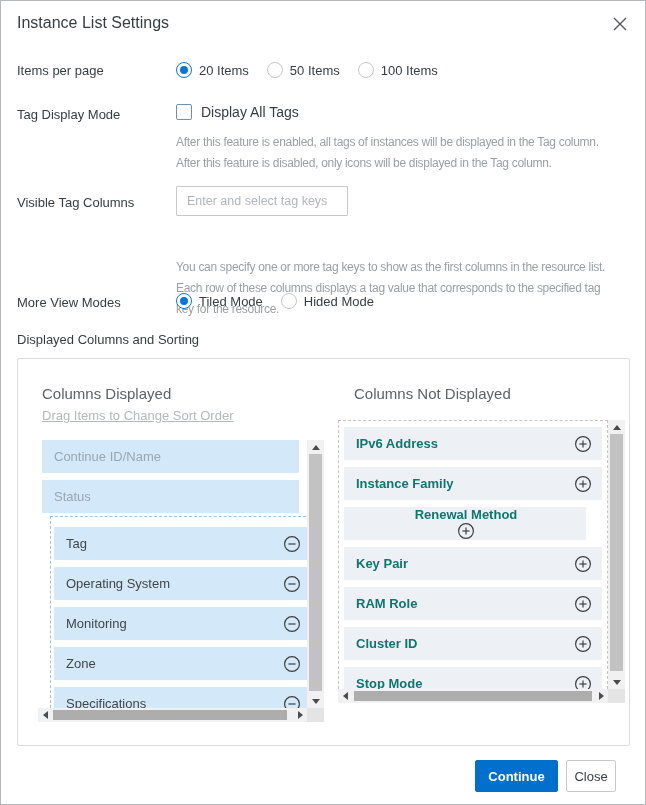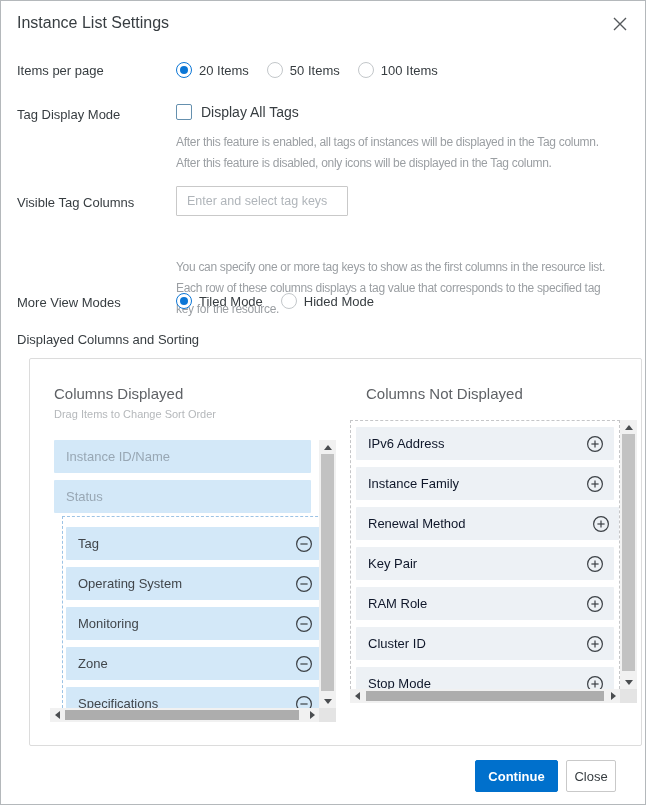--- a/index.html
+++ b/index.html
@@ -12,27 +12,27 @@
   .radio-opt{display:flex;align-items:center;gap:7px;font-size:13px;color:#373d41;cursor:pointer;}
   .radio{width:16px;height:16px;border-radius:50%;border:1px solid #c3c7ca;background:#fff;box-sizing:border-box;display:inline-flex;align-items:center;justify-content:center;flex:none;}
   .radio.checked{border:1.5px solid #0b76d6;}
   .radio.checked::after{content:"";width:8px;height:8px;border-radius:50%;background:#0b76d6;}
   .checkbox{width:16px;height:16px;box-sizing:border-box;border:1px solid #6590ae;border-radius:2px;background:#fff;flex:none;}
   .cb-label{margin-left:9px;font-size:14px;color:#373d41;}
   .desc{position:absolute;left:175px;font-size:12px;letter-spacing:-0.3px;line-height:21px;color:#9b9fa3;white-space:nowrap;}
   .tag-input{position:absolute;left:175px;top:185px;width:172px;height:30px;box-sizing:border-box;border:1px solid #c9c9c9;border-radius:1px;padding:0 10px;font-size:12.5px;color:#6d28d9;font-family:"Liberation Sans",sans-serif;outline:none;}
   .tag-input::placeholder{color:#b0b5ba;}
   .section-heading{position:absolute;left:16px;top:331px;font-size:13px;color:#373d41;}
-  .panel{position:absolute;left:16px;top:357px;width:613px;height:388px;box-sizing:border-box;border:1px solid #dcdcdc;border-radius:2px;background:#fff;margin-left:12px;}
+  .panel{position:absolute;left:16px;top:357px;width:613px;height:388px;box-sizing:border-box;border:1px solid #dcdcdc;border-radius:2px;background:#fff;}
   .col-title{position:absolute;font-size:15px;color:#5f6266;}
-  .col-subtitle{position:absolute;font-size:11px;color:#b5b8bb;}
+  .col-subtitle{position:absolute;font-size:13px;color:#b5b8bb;text-decoration:underline;}
   .col-item{height:33px;box-sizing:border-box;display:flex;align-items:center;justify-content:space-between;padding:0 10px 0 12px;font-size:13px;border-radius:1px;}
   .item-blue{background:#d3e8f8;color:#41464b;}
   .item-fixed{position:absolute;width:257px;background:#d3e8f8;color:#98a7b4;}
-  .item-gray{background:#edf1f5;color:#0f172a;}
+  .item-gray{background:#edf1f5;color:#0f766e;font-weight:bold;}
   .dashed{position:absolute;box-sizing:border-box;overflow:hidden;}
   .dashed-blue{border:1px dashed #9cc3e5;border-bottom:0;}
   .dashed-gray{border:1px dashed #c5c6c8;border-bottom:0;}
   .dashed .col-item{margin-bottom:7px;}
   .vscroll{position:absolute;width:17px;background:#f1f1f1;}
   .hscroll{position:absolute;height:14px;background:#f1f1f1;}
   .vthumb{position:absolute;left:2px;right:2px;background:#c2c2c2;}
   .hthumb{position:absolute;top:2px;bottom:2px;background:#adadad;}
   .sbtn{position:absolute;display:flex;align-items:center;justify-content:center;cursor:pointer;}
   .tri-up{width:0;height:0;border-left:4px solid transparent;border-right:4px solid transparent;border-bottom:5px solid #4a4d50;}
@@ -104,21 +104,21 @@
   </div>
 
   <div class="section-heading">Displayed Columns and Sorting</div>
 
   <div class="panel">
 
     <div class="col-title" style="left:24px;top:26px;">Columns Displayed</div>
     <div class="col-subtitle" style="left:24px;top:49px;">Drag Items to Change Sort Order</div>
 
     <div class="col-item item-fixed" style="left:24px;top:81px;">
-      <span>Instance ID/Name</span>
+      <span>Continue ID/Name</span>
     </div>
     <div class="col-item item-fixed" style="left:24px;top:121px;">
       <span>Status</span>
     </div>
 
     <div class="dashed dashed-blue" style="left:32px;top:157px;width:266px;height:192px;padding:10px 0 0 3px;">
       <div class="col-item item-blue" style="width:257px;">
         <span>Tag</span>
         <svg class="icon-svg" width="18" height="18" viewBox="0 0 18 18">
             <circle cx="9" cy="9" r="7.4" fill="none" stroke="#3c4146" stroke-width="1.2"></circle>
@@ -188,21 +188,21 @@
           </svg>
       </div>
       <div class="col-item item-gray" style="width:258px;">
         <span>Instance Family</span>
         <svg class="icon-svg" width="18" height="18" viewBox="0 0 18 18">
             <circle cx="9" cy="9" r="7.4" fill="none" stroke="#3c4146" stroke-width="1.2"></circle>
             <line x1="5.4" y1="9" x2="12.6" y2="9" stroke="#3c4146" stroke-width="1.2"></line>
             <line x1="9" y1="5.4" x2="9" y2="12.6" stroke="#3c4146" stroke-width="1.2"></line>
           </svg>
       </div>
-      <div class="col-item item-gray" style="width:264px;">
+      <div class="col-item item-gray" style="width:242px;flex-direction:column;">
         <span>Renewal Method</span>
         <svg class="icon-svg" width="18" height="18" viewBox="0 0 18 18">
             <circle cx="9" cy="9" r="7.4" fill="none" stroke="#3c4146" stroke-width="1.2"></circle>
             <line x1="5.4" y1="9" x2="12.6" y2="9" stroke="#3c4146" stroke-width="1.2"></line>
             <line x1="9" y1="5.4" x2="9" y2="12.6" stroke="#3c4146" stroke-width="1.2"></line>
           </svg>
       </div>
       <div class="col-item item-gray" style="width:258px;">
         <span>Key Pair</span>
         <svg class="icon-svg" width="18" height="18" viewBox="0 0 18 18">

